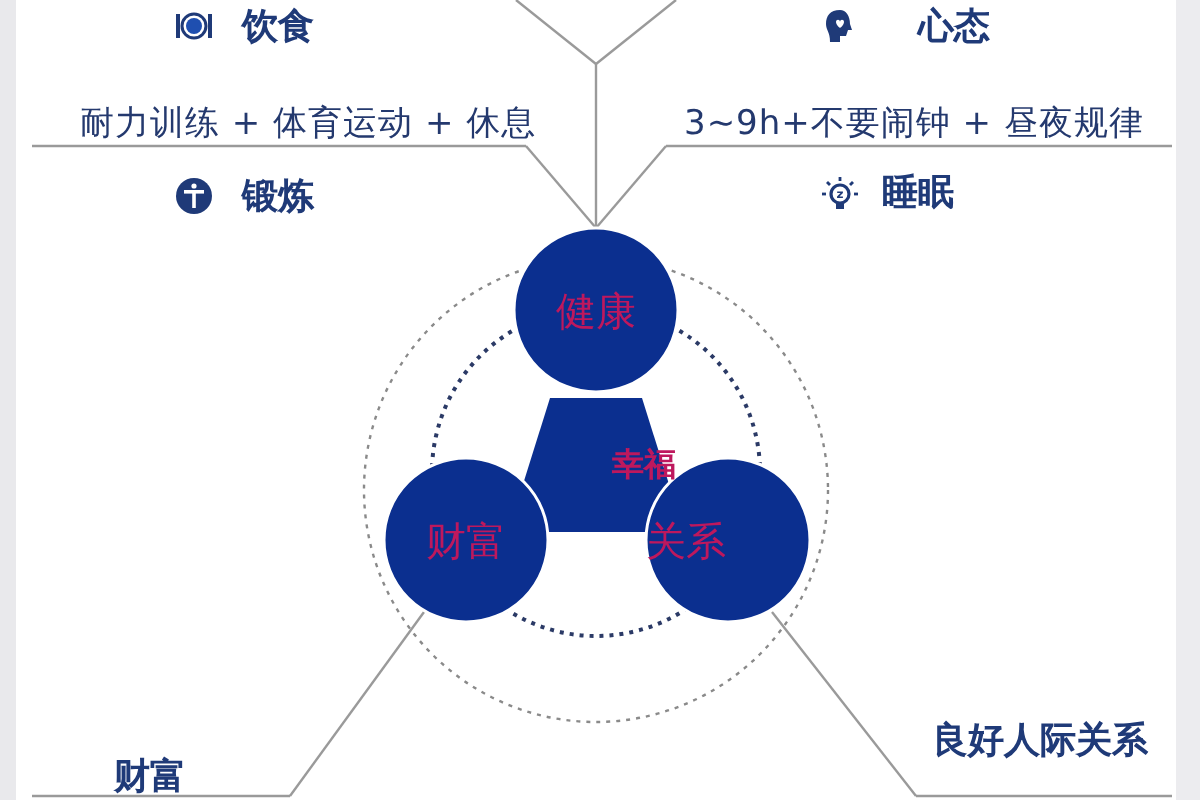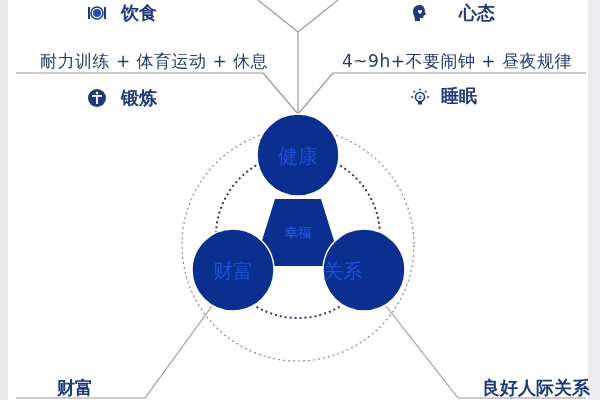--- a/index.html
+++ b/index.html
@@ -4,22 +4,22 @@
 <style>
   html, body { margin:0; padding:0; }
   body { width:600px; height:400px; position:relative; overflow:hidden; background:#ffffff;
          font-family:"DejaVu Sans","Liberation Sans",sans-serif; }
   .edge-left { position:absolute; left:0; top:0; width:8px; height:400px; background:#e9e9ec; }
   .edge-right { position:absolute; right:0; top:0; width:12px; height:400px; background:#ececef; }
   svg.canvas { position:absolute; left:0; top:0; }
   .label { position:absolute; color:#1f3a78; font-weight:bold; font-size:18px; white-space:nowrap; }
   .desc { position:absolute; color:#24396e; font-size:17px; white-space:nowrap; letter-spacing:0.5px; }
   .icon { position:absolute; width:18px; height:18px; }
-  .node-text { position:absolute; color:#1d4ed8; font-size:20px; white-space:nowrap; transform:translate(-50%,-50%); }
-  .center-text { font-weight:bold; font-size:13px; }
+  .node-text { position:absolute; color:#be185d; font-size:20px; white-space:nowrap; transform:translate(-50%,-50%); }
+  .center-text { font-weight:bold; font-size:16px;margin-left:24px; }
 </style>
 </head>
 <body>
 
 <div class="edge-left"></div>
 <div class="edge-right"></div>
 
 <svg class="canvas" width="600" height="400" viewBox="0 0 600 400">
 
   <g stroke="#9a9a9a" stroke-width="1.2" fill="none">
@@ -69,21 +69,21 @@
 <div class="icon" style="left:411px;top:4px;">
   <svg width="18" height="18" viewBox="0 0 18 18">
     <path d="M9 1 C4 1 2 4 2 8 C2 11 4 12 4 17 L9 17 L9 14 L12 14 L13 11 L15 11 L14 8 C14 4 12 1 9 1 Z" fill="#1f3a78"></path>
     <path d="M7 7 C7 5.5 9 5.5 9 7 C9 5.5 11 5.5 11 7 C11 8.5 9 10 9 10 C9 10 7 8.5 7 7 Z" fill="#ffffff"></path>
   </svg>
 </div>
 <div class="label" style="left:459px;top:1px;">心态</div>
 
 <div class="desc" style="left:17px;top:50px;margin-left:23px;">耐力训练 + 体育运动 + 休息</div>
 
-<div class="desc" style="left:342px;top:50px;">4~9h+不要闹钟 + 昼夜规律</div>
+<div class="desc" style="left:342px;top:50px;">3~9h+不要闹钟 + 昼夜规律</div>
 
 <div class="icon" style="left:88px;top:89px;">
   <svg width="18" height="18" viewBox="0 0 18 18">
     <circle cx="9" cy="9" r="9" fill="#1f3a78"></circle>
     <rect x="4" y="6" width="10" height="1.8" fill="#ffffff"></rect>
     <rect x="8.1" y="6" width="1.8" height="9" fill="#ffffff"></rect>
     <circle cx="9" cy="4" r="1.3" fill="#ffffff"></circle>
   </svg>
 </div>
 <div class="label" style="left:121px;top:86px;font-family:Liberation Mono, monospace;">锻炼</div>
@@ -97,13 +97,13 @@
     <line x1="1" y1="9" x2="3" y2="9" stroke="#1f3a78" stroke-width="1.4"></line>
     <line x1="17" y1="9" x2="19" y2="9" stroke="#1f3a78" stroke-width="1.4"></line>
     <line x1="3.5" y1="3" x2="5" y2="4.5" stroke="#1f3a78" stroke-width="1.4"></line>
     <line x1="16.5" y1="3" x2="15" y2="4.5" stroke="#1f3a78" stroke-width="1.4"></line>
   </svg>
 </div>
 <div class="label" style="left:441px;top:84px;">睡眠</div>
 
 <div class="label" style="left:57px;top:376px;">财富</div>
 
-<div class="label" style="left:466px;top:376px;margin-left:16px;">良好人际关系</div>
+<div class="label" style="left:466px;top:358px;">良好人际关系</div>
 
 </body></html>

